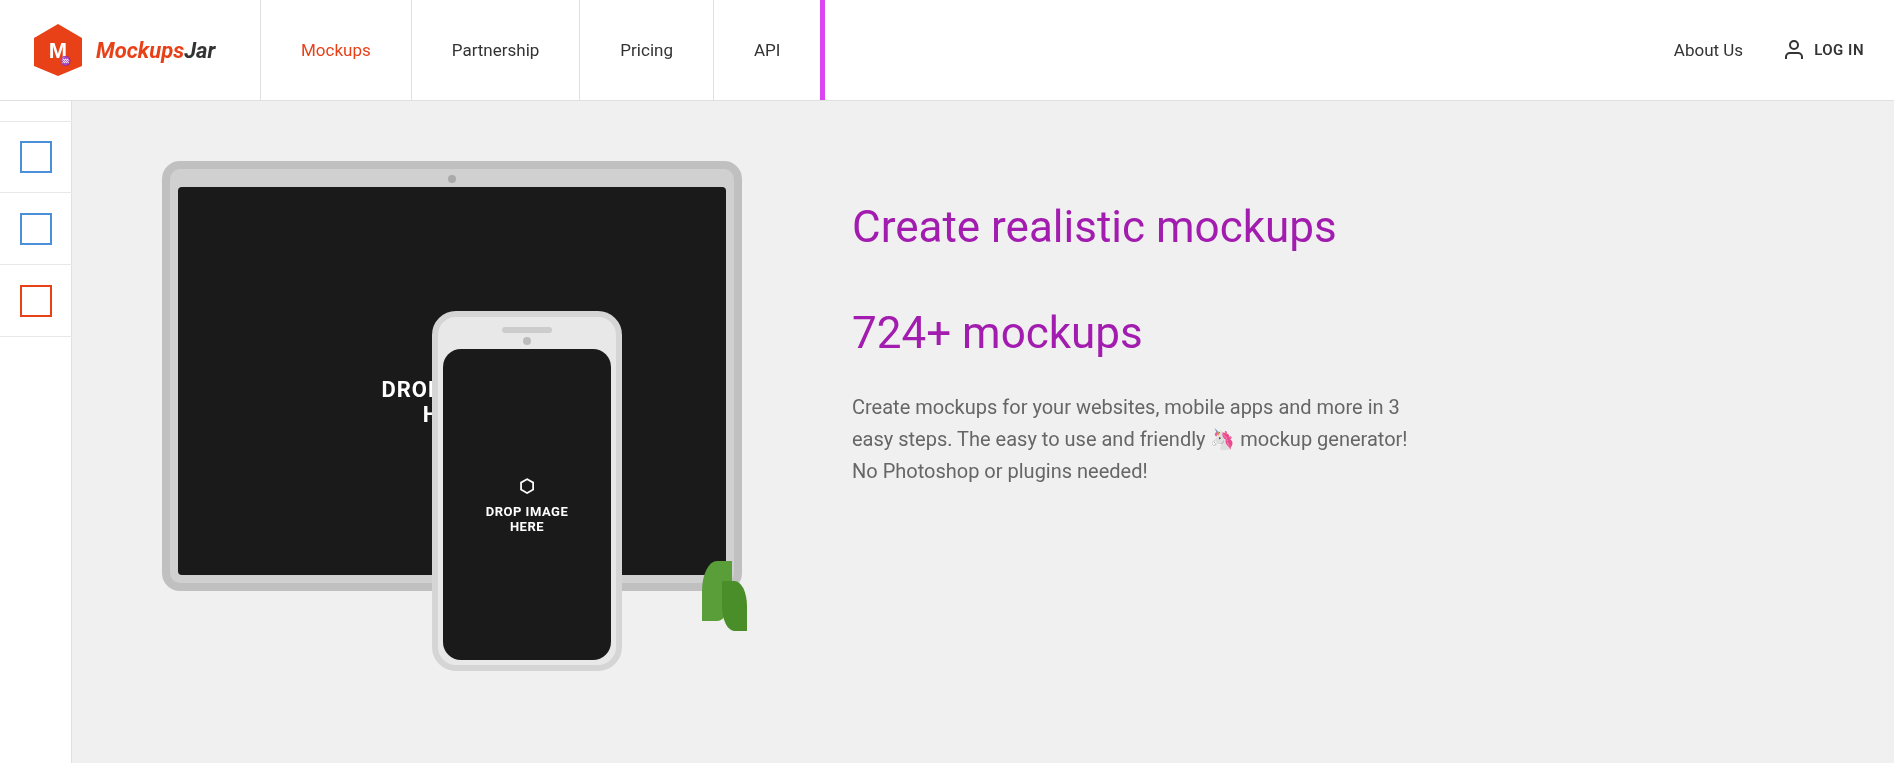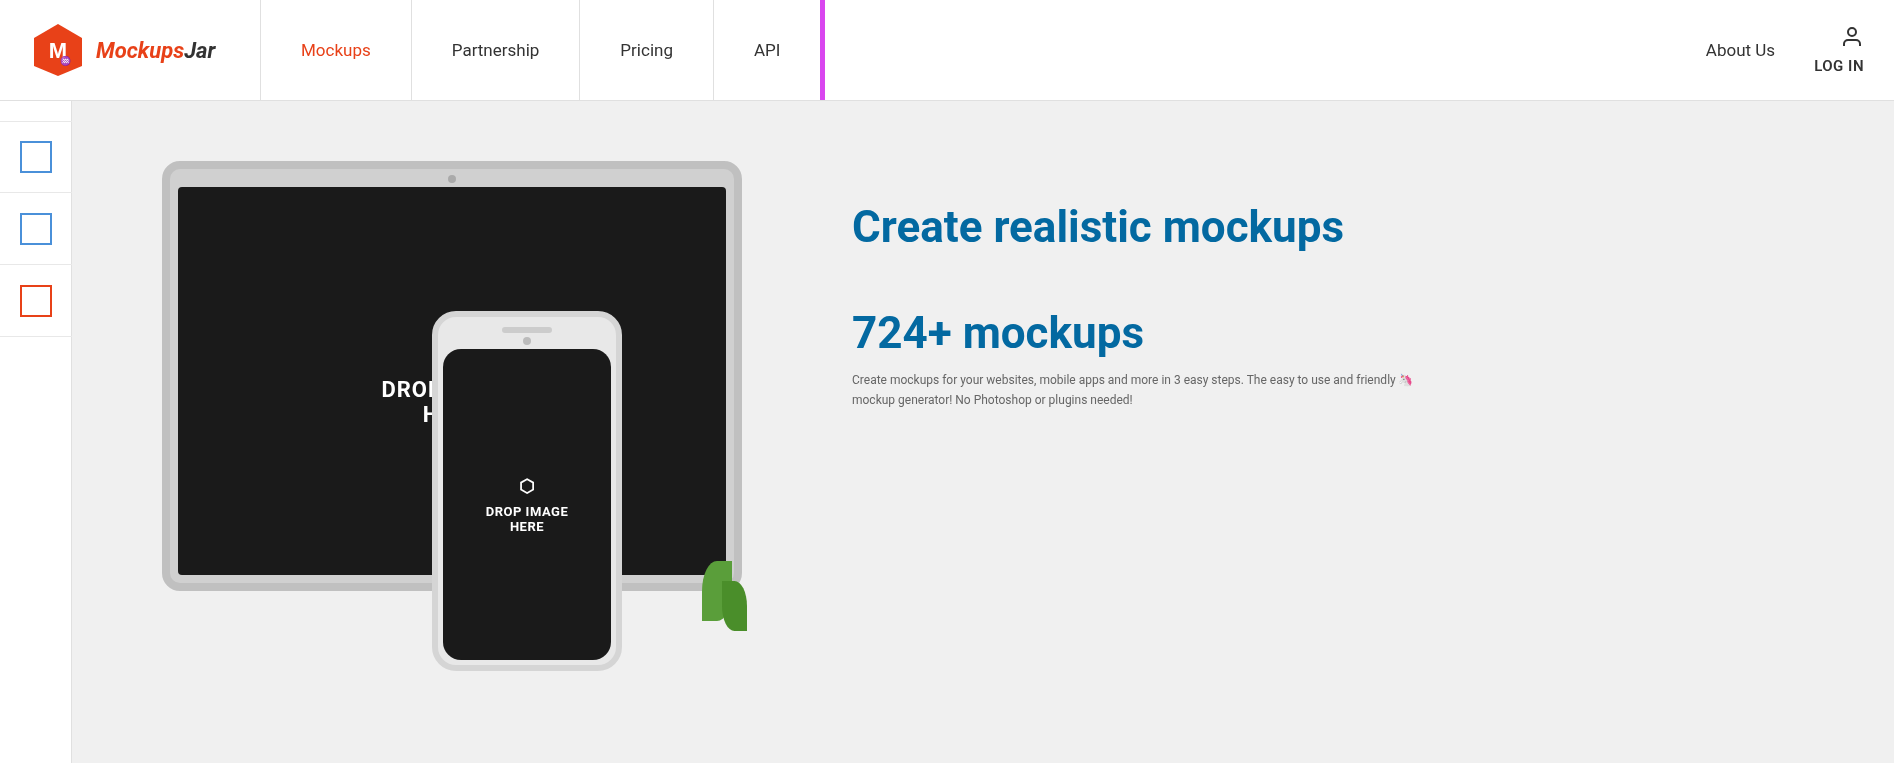--- a/index.html
+++ b/index.html
@@ -68,24 +68,23 @@
       gap: 39px;
     }
     .about-link {
       font-size: 17px;
       color: #333;
       cursor: pointer;
       text-decoration: none;
     }
     .login-area {
       display: flex;
-      align-items: flex-end;
+      align-items: center;
       gap: 8px;
       cursor: pointer;
-      flex-direction: column;
     }
     .user-icon {
       width: 24px;
       height: 24px;
       color: #333;
     }
     .login-text {
       font-size: 15px;
       font-weight: 600;
       letter-spacing: 0.5px;
@@ -269,27 +268,27 @@
       top: 20px;
     }
 
     
     .hero-text {
       flex: 1;
       padding-top: 60px;
     }
     .hero-title {
       font-size: 44px;
-      font-weight: 700;
-      color: #0369a1;
+      font-weight: 400;
+      color: #a21caf;
       line-height: 1.2;
-      margin-bottom: 12px;
+      margin-bottom: 32px;
     }
     .hero-desc {
-      font-size: 12px;
+      font-size: 20px;
       color: #666;
       line-height: 1.6;
       max-width: 580px;
     }
   </style>
 </head>
 <body>
 
 <nav class="navbar">
   <div class="logo-area">

